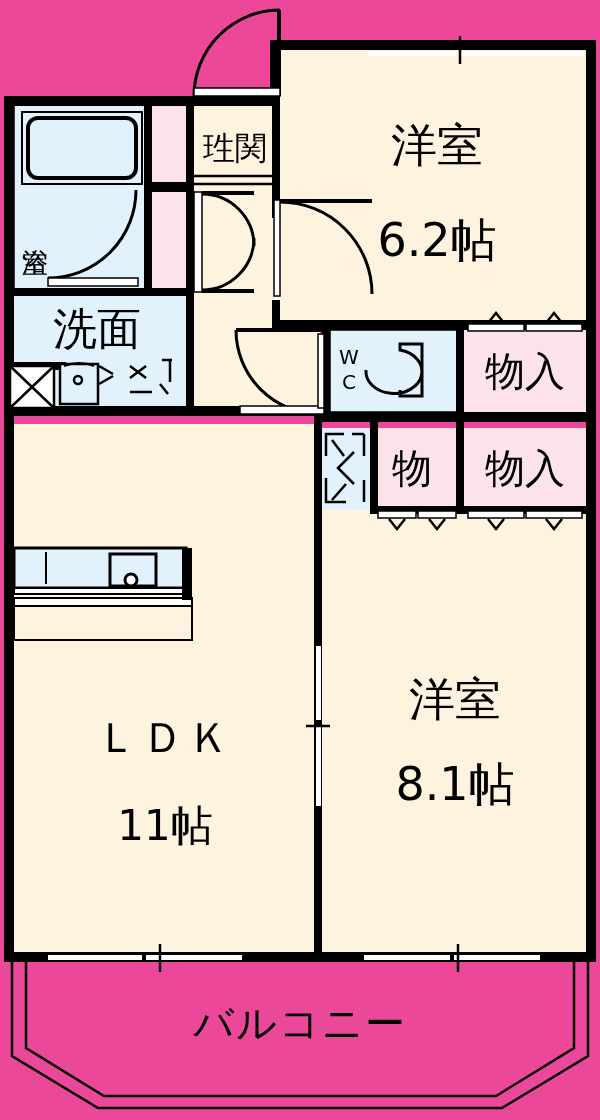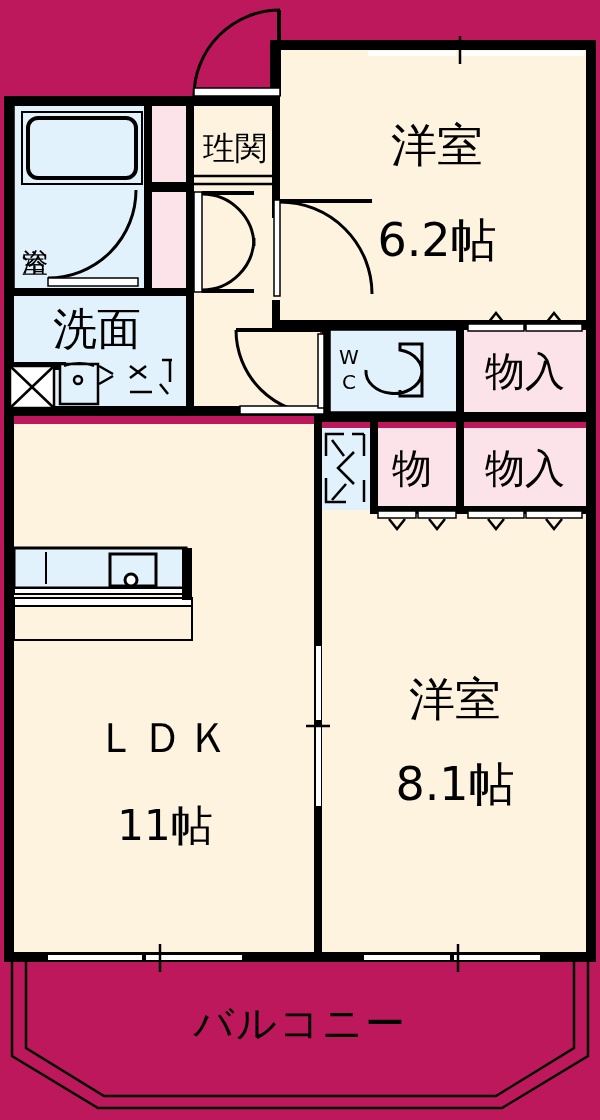--- a/index.html
+++ b/index.html
@@ -7,21 +7,21 @@
     padding: 0;
     background: #ffffff;
   }
   body {
     font-family: "DejaVu Sans", "Liberation Sans", sans-serif;
   }
   #plan-root {
     position: relative;
     width: 600px;
     height: 1120px;
-    background: #be185d;
+    background: #ec4899;
     overflow: hidden;
   }
   svg.floorplan {
     display: block;
     width: 600px;
     height: 1120px;
   }
   .rm-label {
     font-family: "DejaVu Sans", "Liberation Sans", sans-serif;
     fill: #000000;

